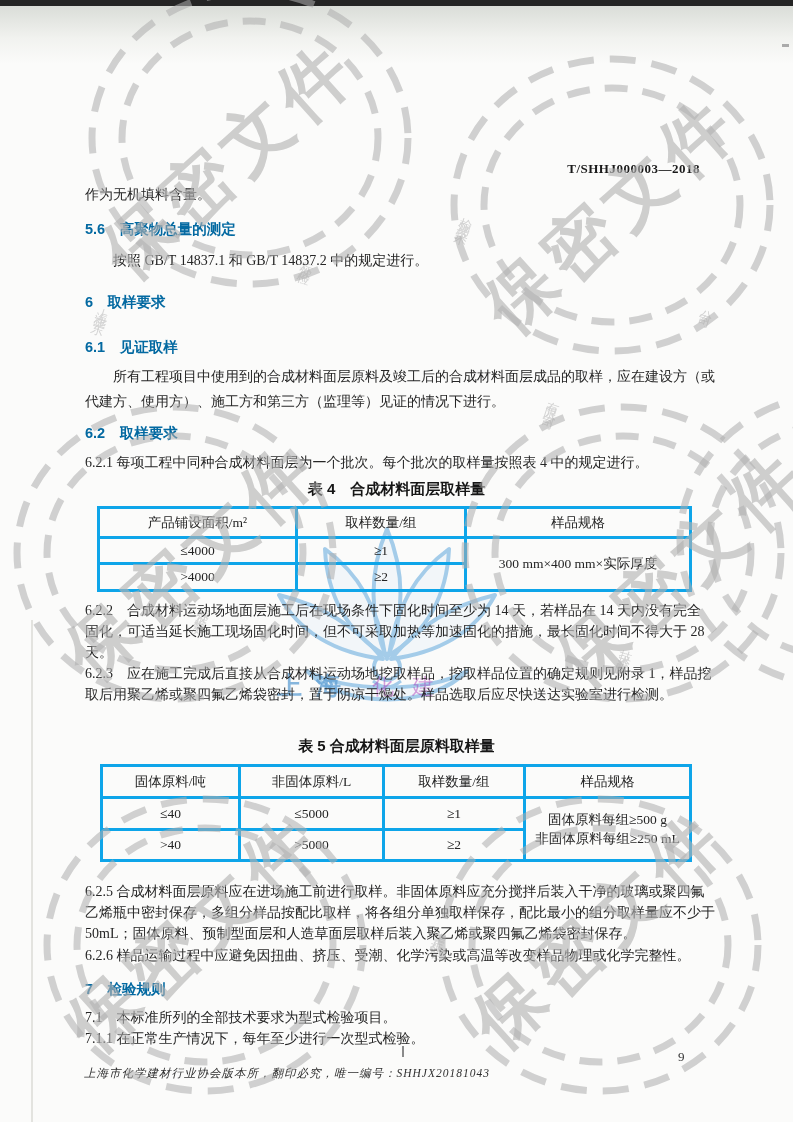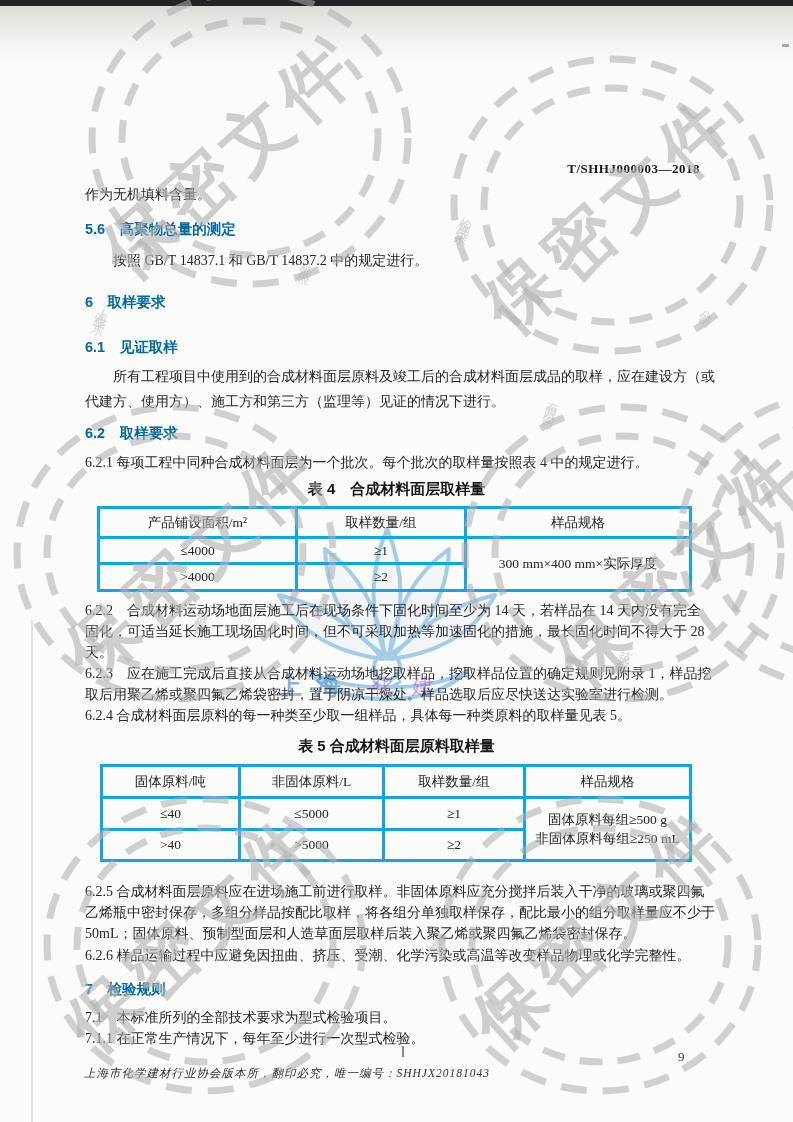--- a/index.html
+++ b/index.html
@@ -119,21 +119,20 @@
         <td>≥2</td>
       </tr>
     </tbody>
       </table>
 
     <div class="line" style="left:85px;top:601px">6.2.2　合成材料运动场地面层施工后在现场条件下固化时间至少为 14 天，若样品在 14 天内没有完全</div>
     <div class="line" style="left:85px;top:622px">固化，可适当延长施工现场固化时间，但不可采取加热等加速固化的措施，最长固化时间不得大于 28</div>
     <div class="line" style="left:85px;top:643px">天。</div>
     <div class="line" style="left:85px;top:664px">6.2.3　应在施工完成后直接从合成材料运动场地挖取样品，挖取样品位置的确定规则见附录 1，样品挖</div>
     <div class="line" style="left:85px;top:685px">取后用聚乙烯或聚四氟乙烯袋密封，置于阴凉干燥处。样品选取后应尽快送达实验室进行检测。</div>
-    <div class="line" style="left:85px;top:706px">6.2.4 合成材料面层原料的每一种类至少取一组样品，具体每一种类原料的取样量见表 5。</div>
 
     <div class="tbl-title" style="top:737px">表 5 合成材料面层原料取样量</div>
     <table class="tbl" style="left:100px;top:764px;width:589px">
       <colgroup>
           <col style="width:138px">
           <col style="width:144px">
           <col style="width:141px">
           <col style="width:166px">
         </colgroup>
       <tbody>

